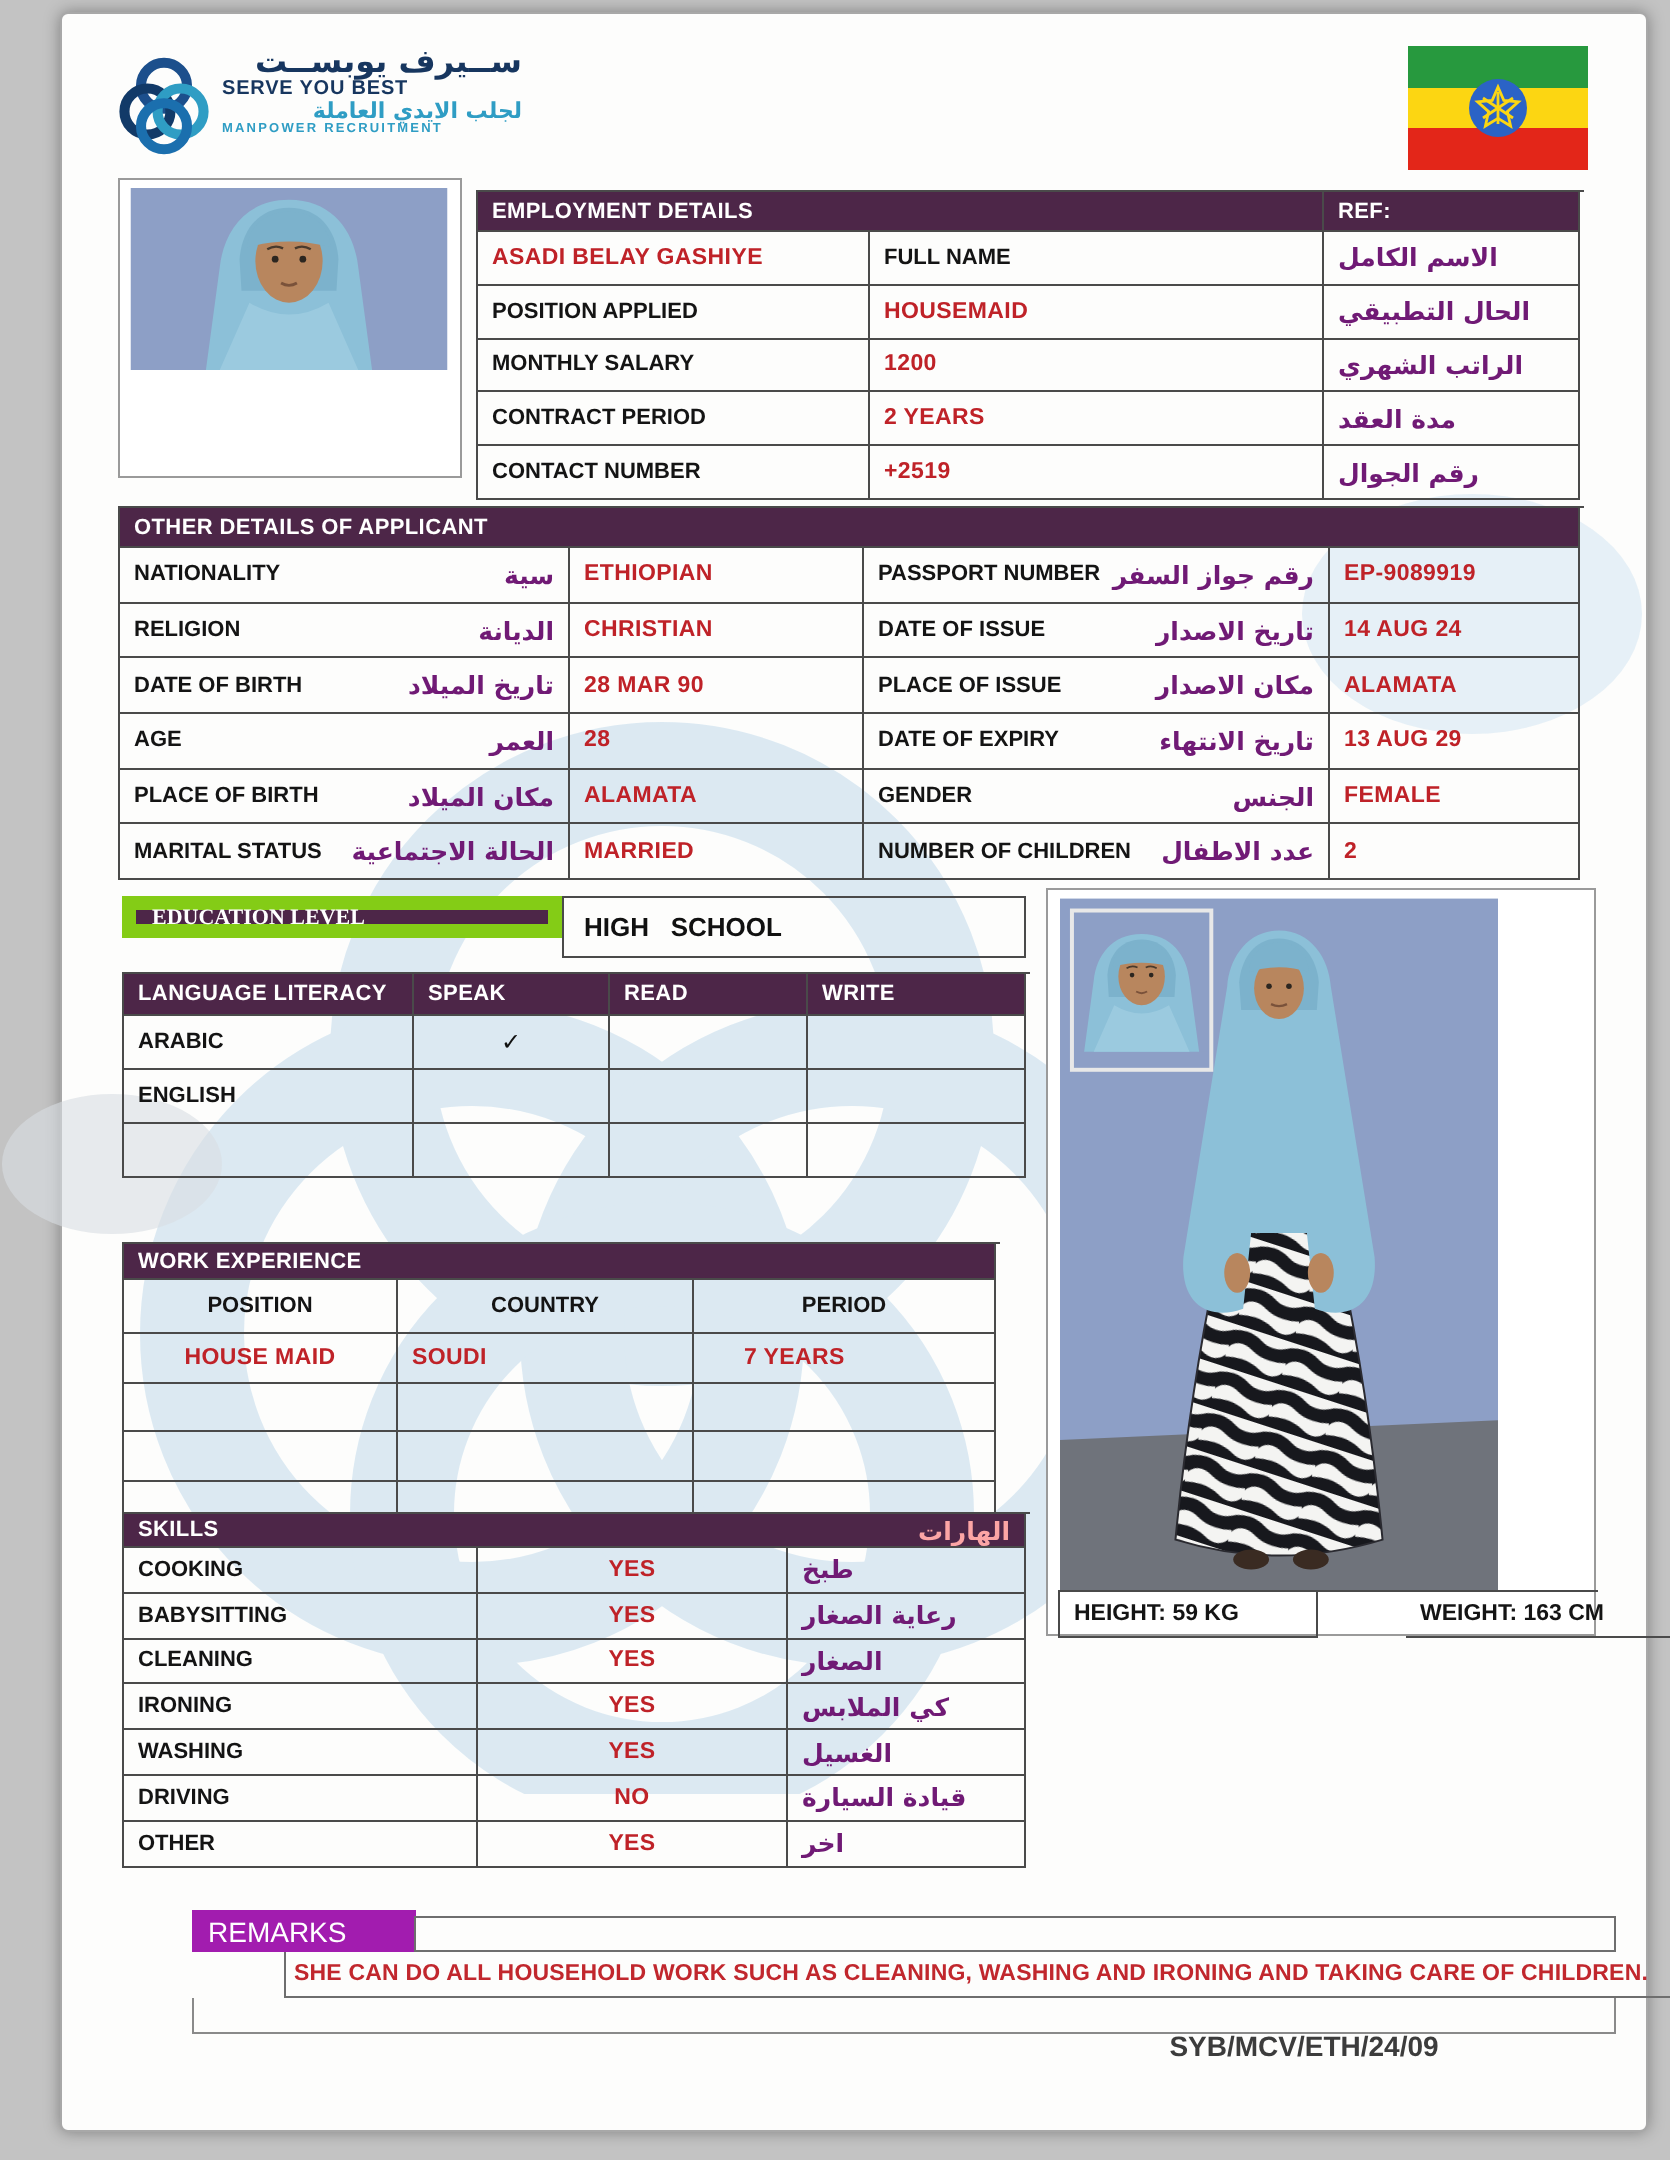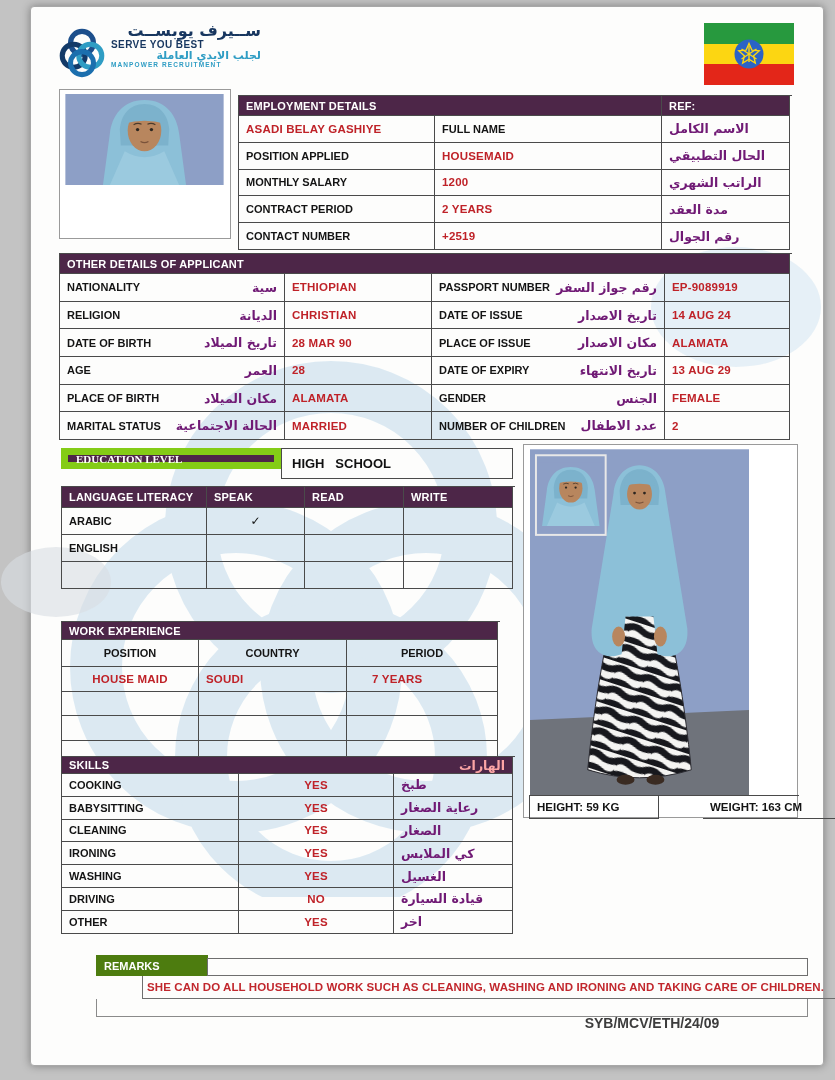--- a/index.html
+++ b/index.html
@@ -26,21 +26,21 @@
   .arr{direction:rtl;font-family:"DejaVu Sans",sans-serif;font-size:12.5px;color:#701a75;font-weight:bold;}
   .between{justify-content:space-between;}
   .center{justify-content:center;text-align:center;}
   .rtl{justify-content:flex-end;}
   
   .edu-hdr{position:absolute;background:#4d2648;color:#fff;font-weight:bold;font-size:11px;display:flex;align-items:center;padding:0 8px;box-sizing:border-box;border:7px solid #84cc16;font-family:Liberation Serif, serif;}
   .edu-val{position:absolute;background:transparent;border:1px solid #4a4a4a;display:flex;align-items:center;padding:0 10px;box-sizing:border-box;font-weight:bold;font-size:13px;color:#111;white-space:pre;}
   
   .photo-box{position:absolute;background:#fff;border:1px solid #9a9a9a;box-sizing:border-box;}
   
-  .rem-title{position:absolute;background:#4d7c0f;color:#fff;font-weight:bold;font-size:11px;display:flex;align-items:center;padding:0 8px;box-sizing:border-box;}
+  .rem-title{position:absolute;background:#a21caf;color:#fff;font-weight:normal;font-size:14px;display:flex;align-items:center;padding:0 8px;box-sizing:border-box;}
   .rem-cellr{position:absolute;border:1px solid #6e6e6e;box-sizing:border-box;background:transparent;}
   .rem-text{position:absolute;border:1px solid #6e6e6e;border-top:none;box-sizing:border-box;display:flex;align-items:center;padding:0 4px;font-weight:bold;font-size:11.5px;color:#c1272d;letter-spacing:.1px;margin-left:46px;}
   .rem-empty{position:absolute;border:1px solid #8a8a8a;border-top:none;box-sizing:border-box;}
   .footer-ref{position:absolute;font-weight:bold;font-size:14px;color:#3c3c3c;text-align:center;}
   
   .logo-text{position:absolute;line-height:1.05;}
   .logo-ar{font-family:"DejaVu Sans",sans-serif;font-size:16px;font-weight:bold;color:#17365f;direction:rtl;}
   .logo-en{font-size:10px;font-weight:bold;color:#17365f;letter-spacing:.4px;}
   .logo-ar2{font-family:"DejaVu Sans",sans-serif;font-size:11px;color:#2f9dc4;direction:rtl;font-weight:bold;}
   .logo-en2{font-size:6.5px;font-weight:bold;color:#2f9dc4;letter-spacing:1.1px;}

